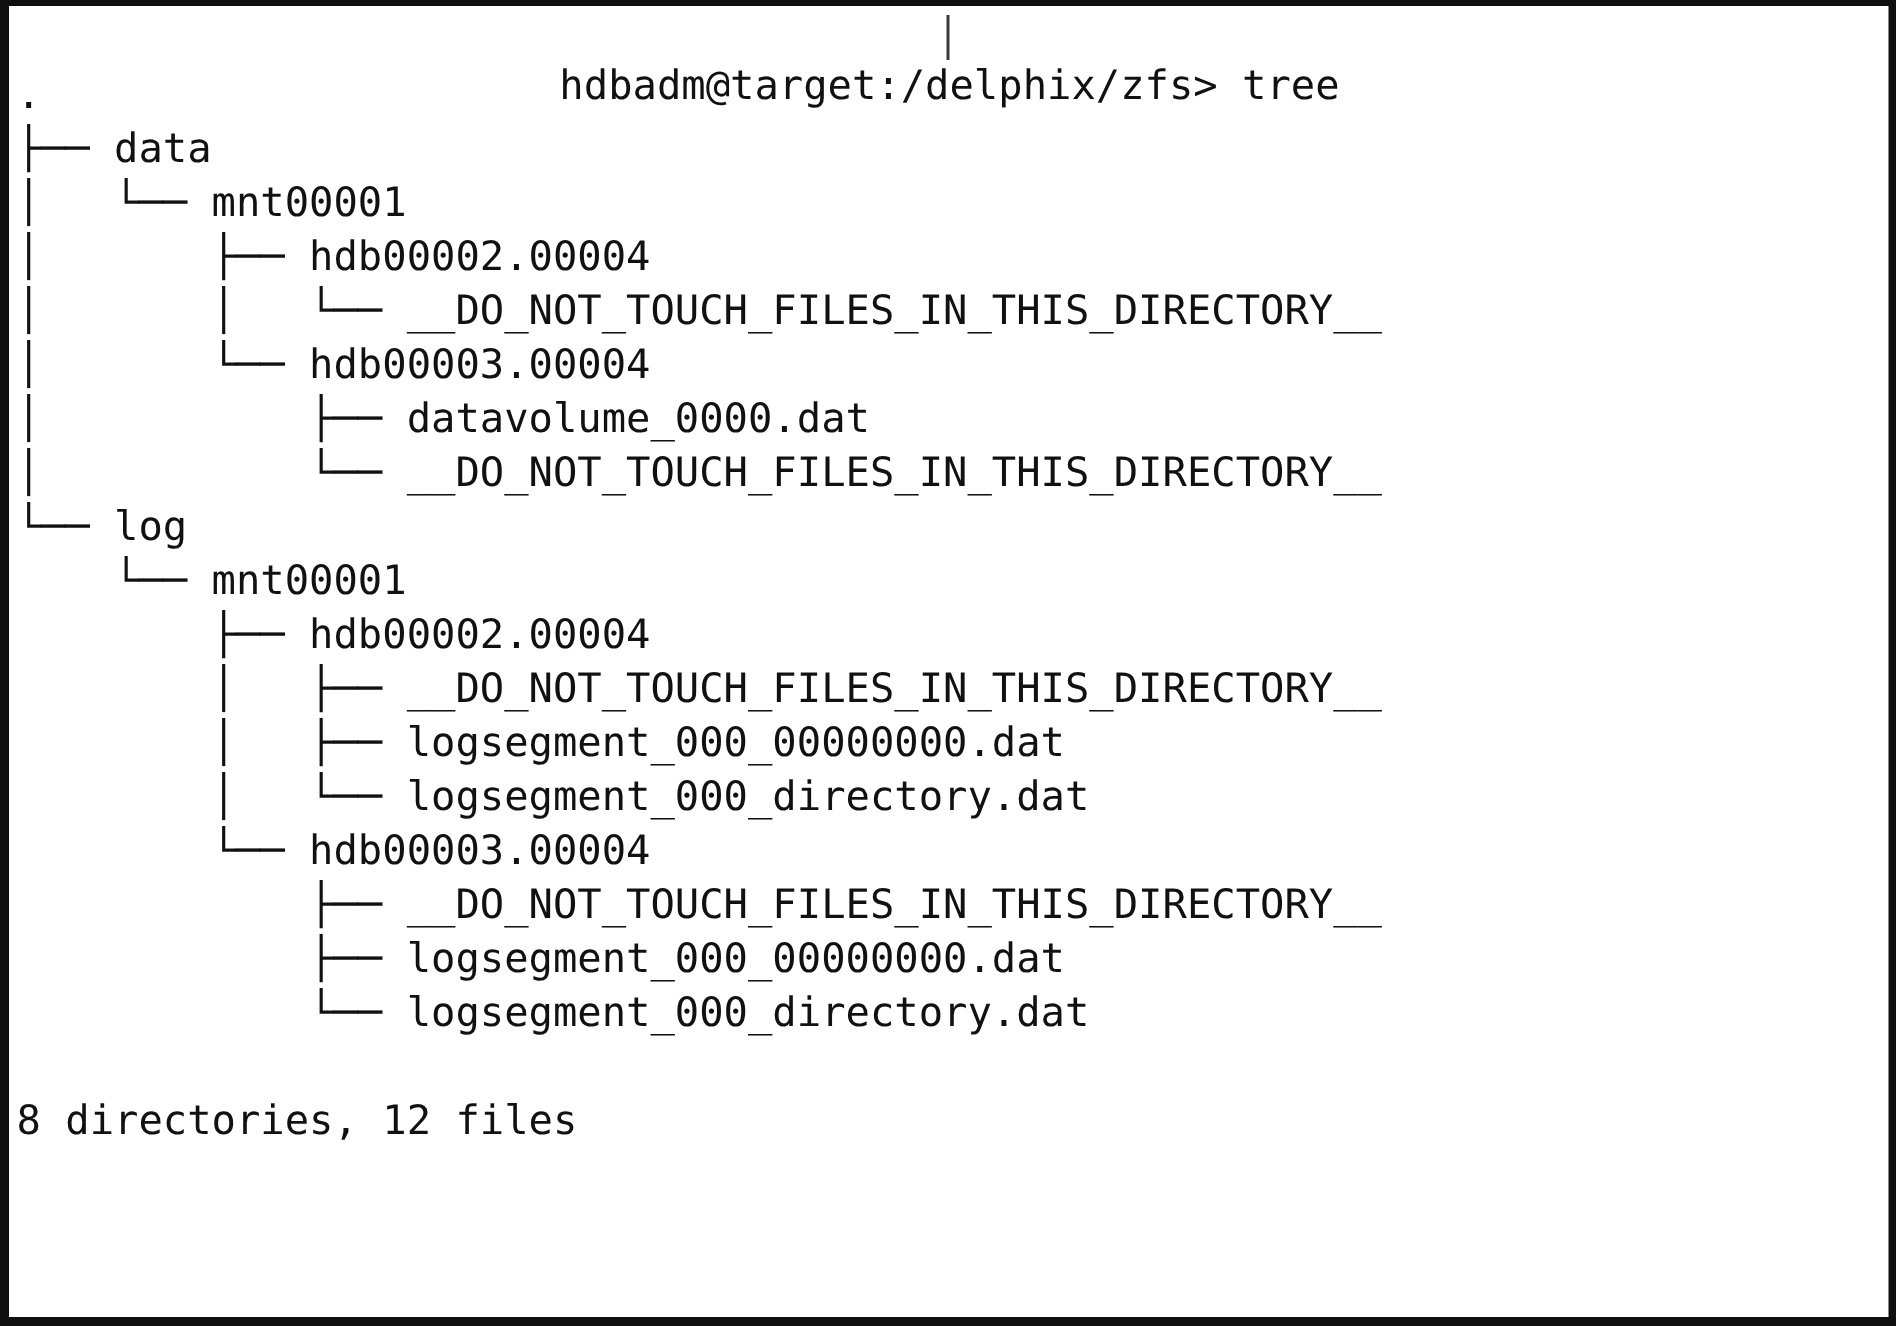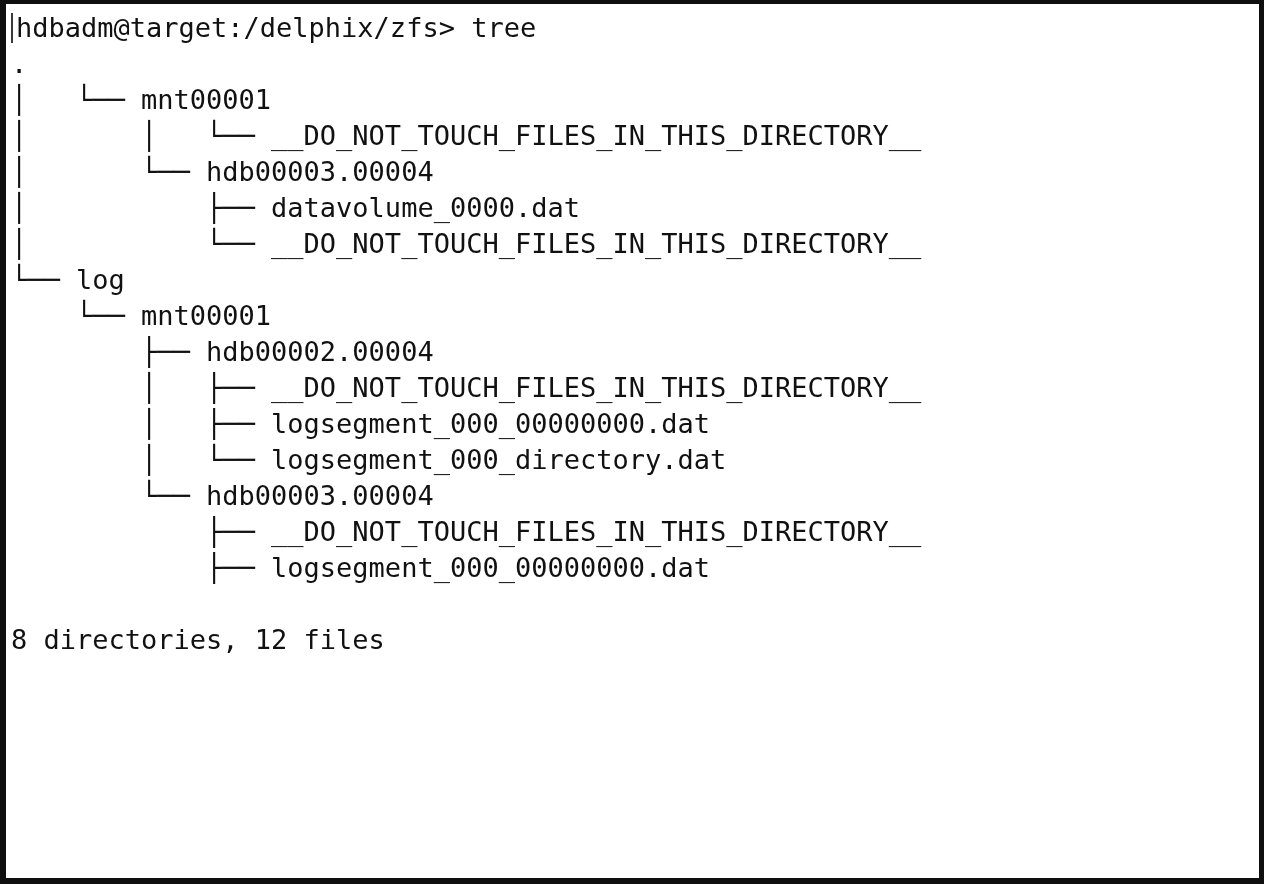--- a/index.html
+++ b/index.html
@@ -24,49 +24,53 @@
     line-height: 36px;
     color: #111111;
   }
   .line {
     white-space: pre;
     height: 36px;
   }
   .prompt-line {
     display: flex;
     align-items: center;
+    flex-direction: column;
   }
   .cursor-bar {
     display: inline-block;
     width: 2px;
     height: 30px;
     background: #3a3a3a;
     margin-right: 3px;
     flex: 0 0 auto;
   }
 </style>
 </head>
 <body>
 
 <div class="terminal">
   <div class="line prompt-line">
     <span class="cursor-bar"></span><span>hdbadm@target:/delphix/zfs&gt; tree</span>
   </div>
   <div id="tree-output">
       <div class="line">.</div>
+      <div class="line">├── data</div>
       <div class="line">│   └── mnt00001</div>
+      <div class="line">│       ├── hdb00002.00004</div>
       <div class="line">│       │   └── __DO_NOT_TOUCH_FILES_IN_THIS_DIRECTORY__</div>
       <div class="line">│       └── hdb00003.00004</div>
       <div class="line">│           ├── datavolume_0000.dat</div>
       <div class="line">│           └── __DO_NOT_TOUCH_FILES_IN_THIS_DIRECTORY__</div>
       <div class="line">└── log</div>
       <div class="line">    └── mnt00001</div>
       <div class="line">        ├── hdb00002.00004</div>
       <div class="line">        │   ├── __DO_NOT_TOUCH_FILES_IN_THIS_DIRECTORY__</div>
       <div class="line">        │   ├── logsegment_000_00000000.dat</div>
       <div class="line">        │   └── logsegment_000_directory.dat</div>
       <div class="line">        └── hdb00003.00004</div>
       <div class="line">            ├── __DO_NOT_TOUCH_FILES_IN_THIS_DIRECTORY__</div>
       <div class="line">            ├── logsegment_000_00000000.dat</div>
+      <div class="line">            └── logsegment_000_directory.dat</div>
       <div class="line">&nbsp;</div>
     </div>
   <div class="line">8 directories, 12 files</div>
 </div>
 
 </body></html>

